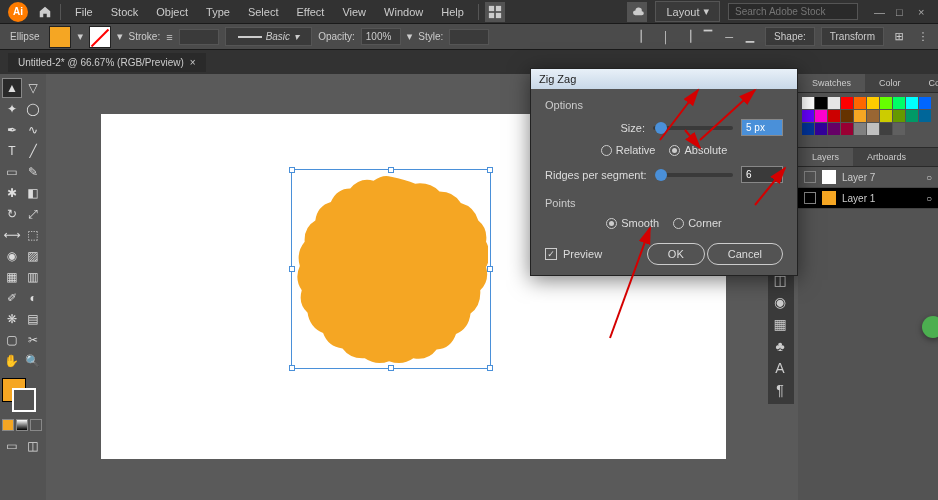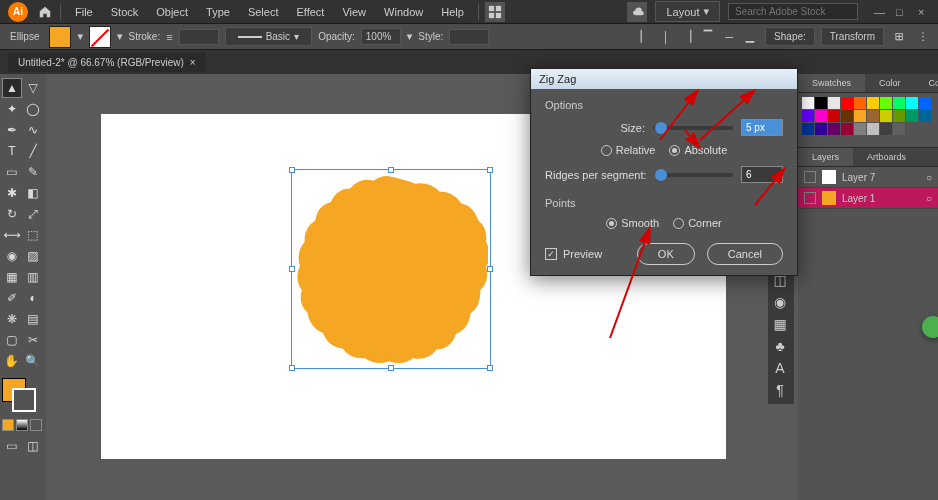--- a/index.html
+++ b/index.html
@@ -14,21 +14,21 @@
 .layout-dd { background: #3a3a3a; padding: 3px 10px; border: 1px solid #555; display: flex; align-items: center; gap: 4px; }
 .win-controls { display: flex; gap: 10px; margin-left: 8px; }
 .win-btn { width: 12px; height: 12px; color: #aaa; cursor: pointer; }
 .controlbar { height: 26px; background: #4b4b4b; display: flex; align-items: center; padding: 0 6px; gap: 6px; border-bottom: 1px solid #1a1a1a; }
 .ellipse-label { font-size: 10px; padding: 0 4px; }
 .fill-swatch { width: 22px; height: 22px; background: #f5a623; border: 1px solid #222; }
 .stroke-swatch { width: 22px; height: 22px; background: #fff; border: 1px solid #222; position: relative; }
 .stroke-swatch::after { content: ''; position: absolute; width: 120%; height: 2px; background: red; top: 50%; left: -10%; transform: rotate(-45deg); }
 .ctrl-label { font-size: 10px; color: #ccc; }
 .stroke-line { width: 40px; height: 16px; background: #3a3a3a; border: 1px solid #555; }
-.basic-btn { background: #3a3a3a; padding: 3px 12px; border: 1px solid #555; display: flex; align-items: center; gap: 4px; font-size: 10px; }
+.basic-btn { background: #3a3a3a; padding: 3px 12px; border: 1px solid #555; display: flex; align-items: center; gap: 4px; font-size: 10px; font-style: italic; }
 .basic-btn .line { width: 24px; height: 2px; background: #ccc; }
 .opacity-field { background: #3a3a3a; border: 1px solid #555; padding: 2px 4px; width: 40px; font-size: 10px; color: #ccc; }
 .align-icons { display: flex; gap: 3px; margin-left: auto; }
 .align-btn { width: 18px; height: 18px; display: flex; align-items: center; justify-content: center; border: 1px solid transparent; }
 .shape-btn { background: #3a3a3a; padding: 3px 8px; border: 1px solid #555; font-size: 10px; }
 .tabbar { height: 24px; background: #323232; display: flex; align-items: center; padding: 8px 8px; }
 .doc-tab { padding: 4px 10px; background: #2a2a2a; font-size: 10px; display: flex; gap: 6px; align-items: center; }
 .doc-tab .close { cursor: pointer; }
 .main { display: flex; height: 426px; }
 .toolbar { width: 46px; background: #535353; display: flex; flex-direction: column; padding: 4px 2px; gap: 1px; }
@@ -50,21 +50,21 @@
 .h-ml { top: 50%; left: -3px; margin-top: -3px; } .h-mr { top: 50%; right: -3px; margin-top: -3px; }
 .shape-circle { position: absolute; left: 248px; top: 98px; width: 194px; height: 194px; }
 .right-dock { width: 140px; background: #535353; display: flex; flex-direction: column; }
 .panel-tabs { display: flex; background: #424242; font-size: 9px; border-bottom: 1px solid #2a2a2a; }
 .panel-tab { padding: 4px 14px; cursor: pointer; }
 .panel-tab.active { background: #535353; }
 .swatch-grid { display: flex; flex-wrap: wrap; gap: 1px; padding: 4px; }
 .sw { width: 12px; height: 12px; }
 .layers-panel { flex: 1; background: #535353; margin-top: 8px; border-top: 1px solid #2a2a2a; }
 .layer-row { display: flex; align-items: center; gap: 6px; padding: 3px 6px; font-size: 10px; border-bottom: 1px solid #444; }
-.layer-row.selected { background: #be185d; text-align: right; }
+.layer-row.selected { background: #000000; text-align: right; }
 .layer-vis { width: 12px; height: 12px; border: 1px solid #888; }
 .layer-color { width: 14px; height: 14px; }
 .dialog { position: absolute; left: 530px; top: 68px; width: 268px; background: #535353; border: 1px solid #222; box-shadow: 0 4px 20px rgba(0,0,0,0.5); }
 .dialog-title { background: linear-gradient(#e8f0f8, #c8d8e8); color: #222; padding: 4px 8px; font-size: 11px; display: flex; justify-content: space-between; cursor: move; }
 .dialog-body { padding: 10px 14px; color: #ddd; font-size: 11px; }
 .dialog-section { margin-bottom: 14px; }
 .sec-title { font-size: 11px; color: #ccc; margin-bottom: 8px; }
 .field-row { display: flex; align-items: center; gap: 8px; margin-bottom: 8px; justify-content: flex-end; }
 .field-label { min-width: 40px; text-align: right; }
 .slider-track { flex: 1; height: 4px; background: #3a3a3a; position: relative; border-radius: 2px; max-width: 80px; }
@@ -375,21 +375,21 @@
           <div class="radio"></div>
           <span>Corner</span>
         </div>
       </div>
     </div>
     <div style="display:flex; align-items:center; justify-content:space-between; margin-top:6px">
       <div class="checkbox-row">
         <div class="checkbox">✓</div>
         <span>Preview</span>
       </div>
-      <div style="display:flex; gap:12px">
+      <div style="display:flex; gap:2px">
         <button class="btn">OK</button>
         <button class="btn">Cancel</button>
       </div>
     </div>
   </div>
 </div>
 
 <svg class="arrow-svg" style="left:540px; top:70px; width:260px; height:280px">
   <defs>
       <marker id="ah" markerWidth="10" markerHeight="10" refX="8" refY="3" orient="auto">

